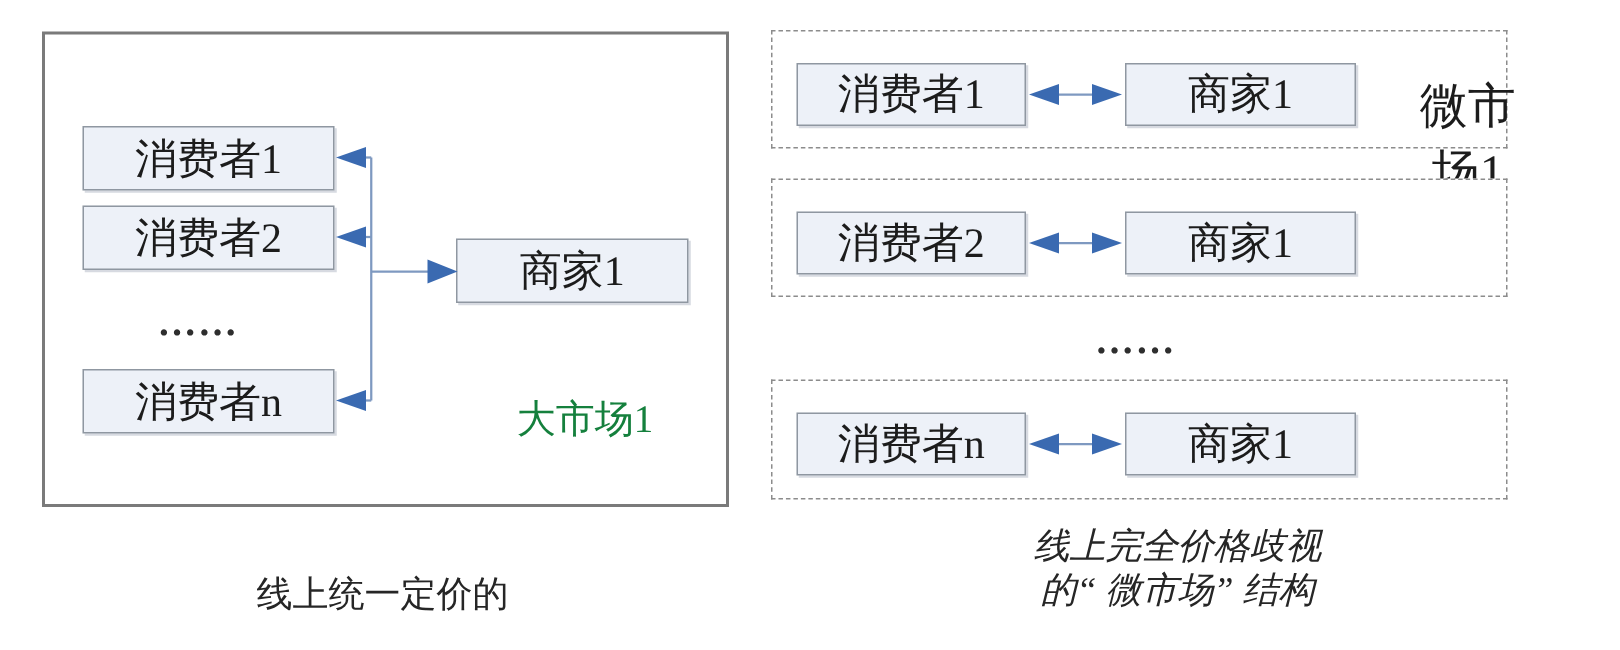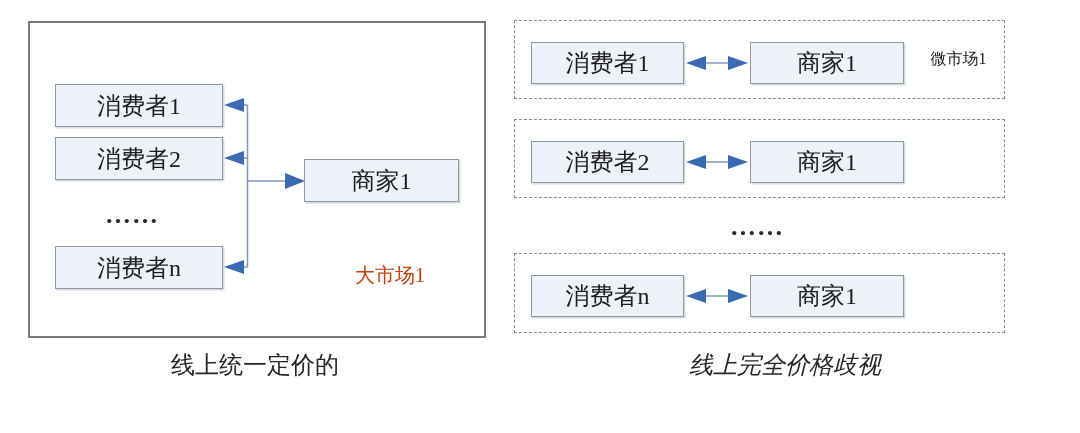--- a/index.html
+++ b/index.html
@@ -5,46 +5,46 @@
   html,body { margin:0; padding:0; background:#ffffff; }
   .canvas {
     position:relative; width:1080px; height:433px; background:#ffffff;
     font-family:"Liberation Serif","DejaVu Serif",serif; color:#1c1c1c;
     overflow:hidden;
   }
   .node {
     position:absolute; background:#edf1f8; border:1px solid #8f97a1;
     box-shadow:1.5px 1.5px 0 rgba(140,150,170,0.35);
     display:flex; align-items:center; justify-content:center;
-    font-size:24px; color:#1c1c1c; box-sizing:border-box;
+    font-size:28px; color:#1c1c1c; box-sizing:border-box;
   }
   .outer-box {
     position:absolute; left:28px; top:21px; width:458px; height:317px;
     border:2px solid #7a7a7a; box-sizing:border-box; background:#ffffff;
   }
   .dashed-box {
     position:absolute; left:514px; width:491px; height:79px;
     border:1.5px dashed #8c8c8c; box-sizing:border-box; background:#ffffff;
   }
   .market-label {
-    position:absolute; font-size:20px; color:#c2410c; text-align:center;
+    position:absolute; font-size:26px; color:#15803d; text-align:center;
   }
   .dots {
     position:absolute; font-size:26px; font-weight:bold; color:#2e2e2e;
     letter-spacing:1px; text-align:center;
   }
   .caption {
     position:absolute; top:351px; width:360px; text-align:center;
     font-size:24px; line-height:29px; color:#262626;
   }
   .arrow-svg { position:absolute; pointer-events:none; }
   .arrow-line { stroke:#7e99c0; stroke-width:1.5; fill:none; }
   .arrow-head { fill:#3a6ab1; stroke:none; }
-  .row-label { position:absolute; left:396px; top:28px; width:95px;
-    font-size:16px; text-align:center; }
+  .row-label { position:absolute; left:416px; top:28px; width:95px;
+    font-size:32px; text-align:center; }
   .row-consumer { left:16px; top:21px; width:153px; height:42px; }
   .row-merchant { left:235px; top:21px; width:154px; height:42px; }
   .row-arrow { left:169px; top:32px; }
 </style>
 </head>
 <body>
 
 <div class="canvas">
 
   <div class="outer-box"></div>
@@ -74,21 +74,21 @@
     <line class="arrow-line" x1="228" y1="267" x2="247.5" y2="267"></line>
     <line class="arrow-line" x1="247.5" y1="181" x2="290" y2="181"></line>
     <polygon class="arrow-head" points="244,98 244,112 224,105"></polygon>
     <polygon class="arrow-head" points="244,151 244,165 224,158"></polygon>
     <polygon class="arrow-head" points="244,260 244,274 224,267"></polygon>
     <polygon class="arrow-head" points="285,173 285,189 305,181"></polygon>
   </svg>
 
   <div class="market-label" style="left:330px; top:262px; width:120px;">大市场1</div>
 
-  <div class="caption" style="left:75px;">
+  <div class="caption" style="left:75px;margin-top:32px;">
     <div>线上统一定价的</div>
   </div>
 
   <div class="dashed-box" style="top:20px;">
     <div class="node row-consumer">
       <span>消费者1</span>
     </div>
     <svg class="arrow-svg row-arrow" width="66" height="20" viewBox="0 0 66 20">
       <line class="arrow-line" x1="20" y1="10" x2="46" y2="10"></line>
       <polygon class="arrow-head" points="22,3 22,17 2,10"></polygon>
@@ -125,15 +125,16 @@
       <polygon class="arrow-head" points="22,3 22,17 2,10"></polygon>
       <polygon class="arrow-head" points="44,3 44,17 64,10"></polygon>
     </svg>
     <div class="node row-merchant">
       <span>商家1</span>
     </div>
   </div>
 
   <div class="caption" style="left:605px;font-style:italic;">
     <div>线上完全价格歧视</div>
+    <div>的“ 微市场” 结构</div>
   </div>
 
 </div>
 
 </body></html>

